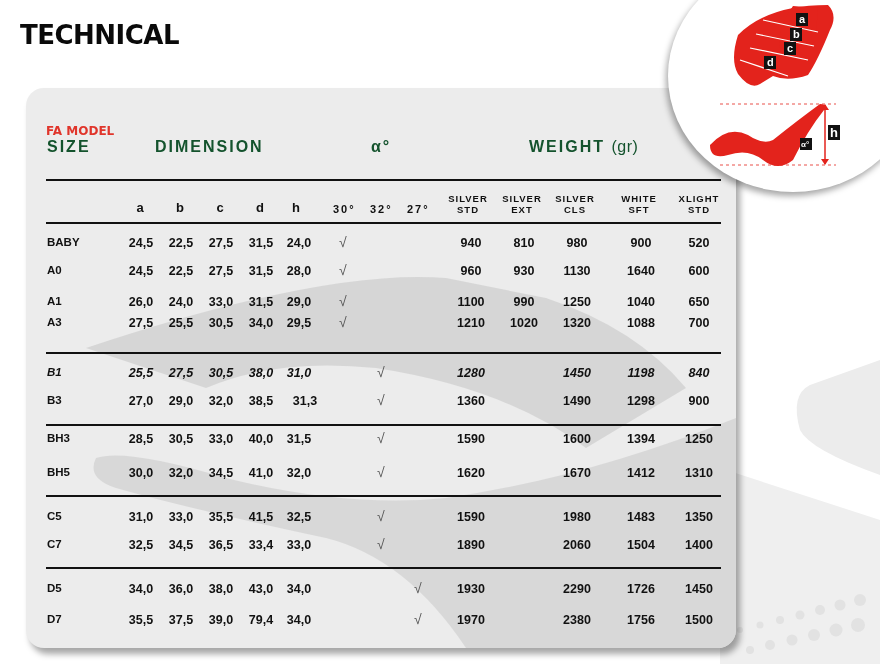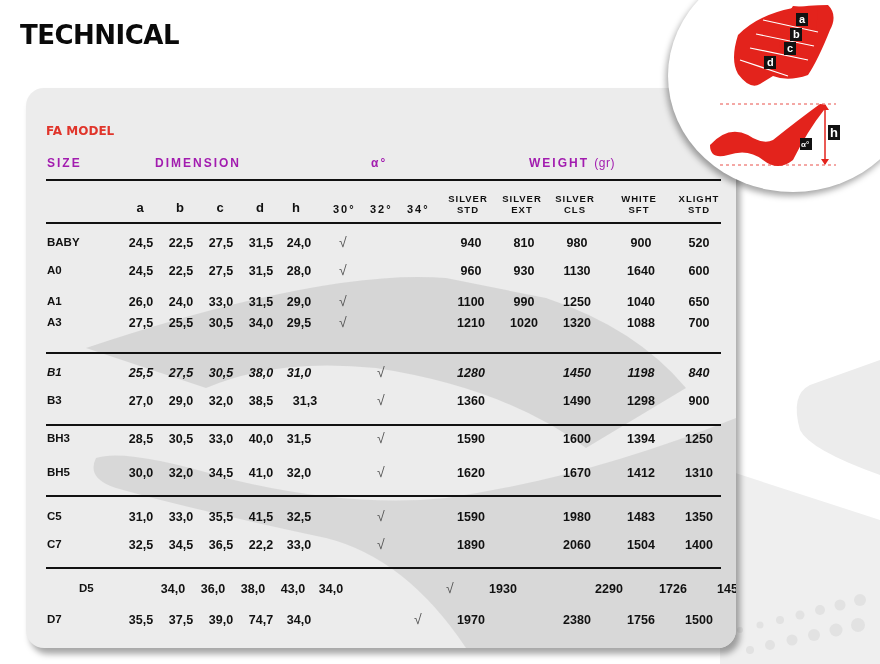--- a/index.html
+++ b/index.html
@@ -2,21 +2,21 @@
 <html><head>
 <meta charset="utf-8">
 <style>
   html,body{margin:0;padding:0;}
   body{width:880px;height:664px;position:relative;overflow:hidden;background:#ffffff;font-family:"Liberation Sans",sans-serif;color:#111;}
   .title{position:absolute;left:20px;top:20px;font-size:26px;font-weight:bold;letter-spacing:-0.5px;color:#0a0a0a;font-family:"DejaVu Sans",sans-serif;}
   .bgshape{position:absolute;}
   .card{position:absolute;left:26px;top:88px;width:710px;height:560px;background:#ececec;border-radius:18px;box-shadow:4px 6px 6px rgba(0,0,0,0.35);overflow:hidden;}
   .swoosh{position:absolute;left:0;top:0;width:710px;height:560px;}
   .model{position:absolute;left:20px;top:36px;font-size:12px;font-weight:bold;color:#e0352b;font-family:"DejaVu Sans",sans-serif;}
-  .h1{position:absolute;top:68px;font-size:12px;font-weight:bold;letter-spacing:2px;color:#a21caf;}
+  .h1{position:absolute;top:50px;font-size:16px;font-weight:bold;letter-spacing:2px;color:#14532d;}
   .h1 .light{font-weight:normal;letter-spacing:0.5px;}
   .hr{position:absolute;left:20px;width:675px;height:1.5px;background:#111;}
   .sub{position:absolute;font-size:13px;font-weight:bold;text-align:center;}
   .deg{position:absolute;top:115px;font-size:11px;font-weight:bold;letter-spacing:2px;}
   .wh{position:absolute;top:105px;font-size:9.5px;font-weight:bold;letter-spacing:1px;text-align:center;line-height:11px;width:60px;}
   .row{position:absolute;left:0;width:586px;height:20px;font-size:12.5px;font-weight:bold;}
   .row span{position:absolute;top:0;}
   .row .size{left:21px;font-size:11.5px;}
   .row .num{width:40px;text-align:center;}
   .row .chk{font-weight:normal;color:#555;font-size:14px;top:-2px;}
@@ -64,21 +64,21 @@
   <div class="hr" style="top:91px"></div>
 
   <div class="sub" style="left:104px;top:112px;width:20px">a</div>
   <div class="sub" style="left:144px;top:112px;width:20px">b</div>
   <div class="sub" style="left:184px;top:112px;width:20px">c</div>
   <div class="sub" style="left:224px;top:112px;width:20px">d</div>
   <div class="sub" style="left:260px;top:112px;width:20px">h</div>
 
   <div class="deg" style="left:307px">30°</div>
   <div class="deg" style="left:344px">32°</div>
-  <div class="deg" style="left:381px">34°</div>
+  <div class="deg" style="left:381px">27°</div>
 
   <div class="wh" style="left:412px">
       <div>SILVER</div>
       <div>STD</div>
     </div>
   <div class="wh" style="left:466px">
       <div>SILVER</div>
       <div>EXT</div>
     </div>
   <div class="wh" style="left:519px">
@@ -221,49 +221,49 @@
         <span class="w" style="left:473px"></span>
         <span class="w" style="left:526px">1980</span>
         <span class="w" style="left:590px">1483</span>
         <span class="w" style="left:648px">1350</span>
       </div>
       <div class="row" style="top: 450px;">
         <span class="size">C7</span>
         <span class="num" style="left:95px">32,5</span>
         <span class="num" style="left:135px">34,5</span>
         <span class="num" style="left:175px">36,5</span>
-        <span class="num" style="left:215px">22,2</span>
+        <span class="num" style="left:215px">33,4</span>
         <span class="num" style="left:253px">33,0</span>
         <span class="chk" style="left:351px">√</span>
         <span class="w" style="left:420px">1890</span>
         <span class="w" style="left:473px"></span>
         <span class="w" style="left:526px">2060</span>
         <span class="w" style="left:590px">1504</span>
         <span class="w" style="left:648px">1400</span>
       </div>
-      <div class="row" style="top: 494px; margin-left: 32px;">
+      <div class="row" style="top: 494px;">
         <span class="size">D5</span>
         <span class="num" style="left:95px">34,0</span>
         <span class="num" style="left:135px">36,0</span>
         <span class="num" style="left:175px">38,0</span>
         <span class="num" style="left:215px">43,0</span>
         <span class="num" style="left:253px">34,0</span>
         <span class="chk" style="left:388px">√</span>
         <span class="w" style="left:420px">1930</span>
         <span class="w" style="left:473px"></span>
         <span class="w" style="left:526px">2290</span>
         <span class="w" style="left:590px">1726</span>
         <span class="w" style="left:648px">1450</span>
       </div>
       <div class="row" style="top: 525px;">
         <span class="size">D7</span>
         <span class="num" style="left:95px">35,5</span>
         <span class="num" style="left:135px">37,5</span>
         <span class="num" style="left:175px">39,0</span>
-        <span class="num" style="left:215px">74,7</span>
+        <span class="num" style="left:215px">79,4</span>
         <span class="num" style="left:253px">34,0</span>
         <span class="chk" style="left:388px">√</span>
         <span class="w" style="left:420px">1970</span>
         <span class="w" style="left:473px"></span>
         <span class="w" style="left:526px">2380</span>
         <span class="w" style="left:590px">1756</span>
         <span class="w" style="left:648px">1500</span>
       </div>
     </div>
 

